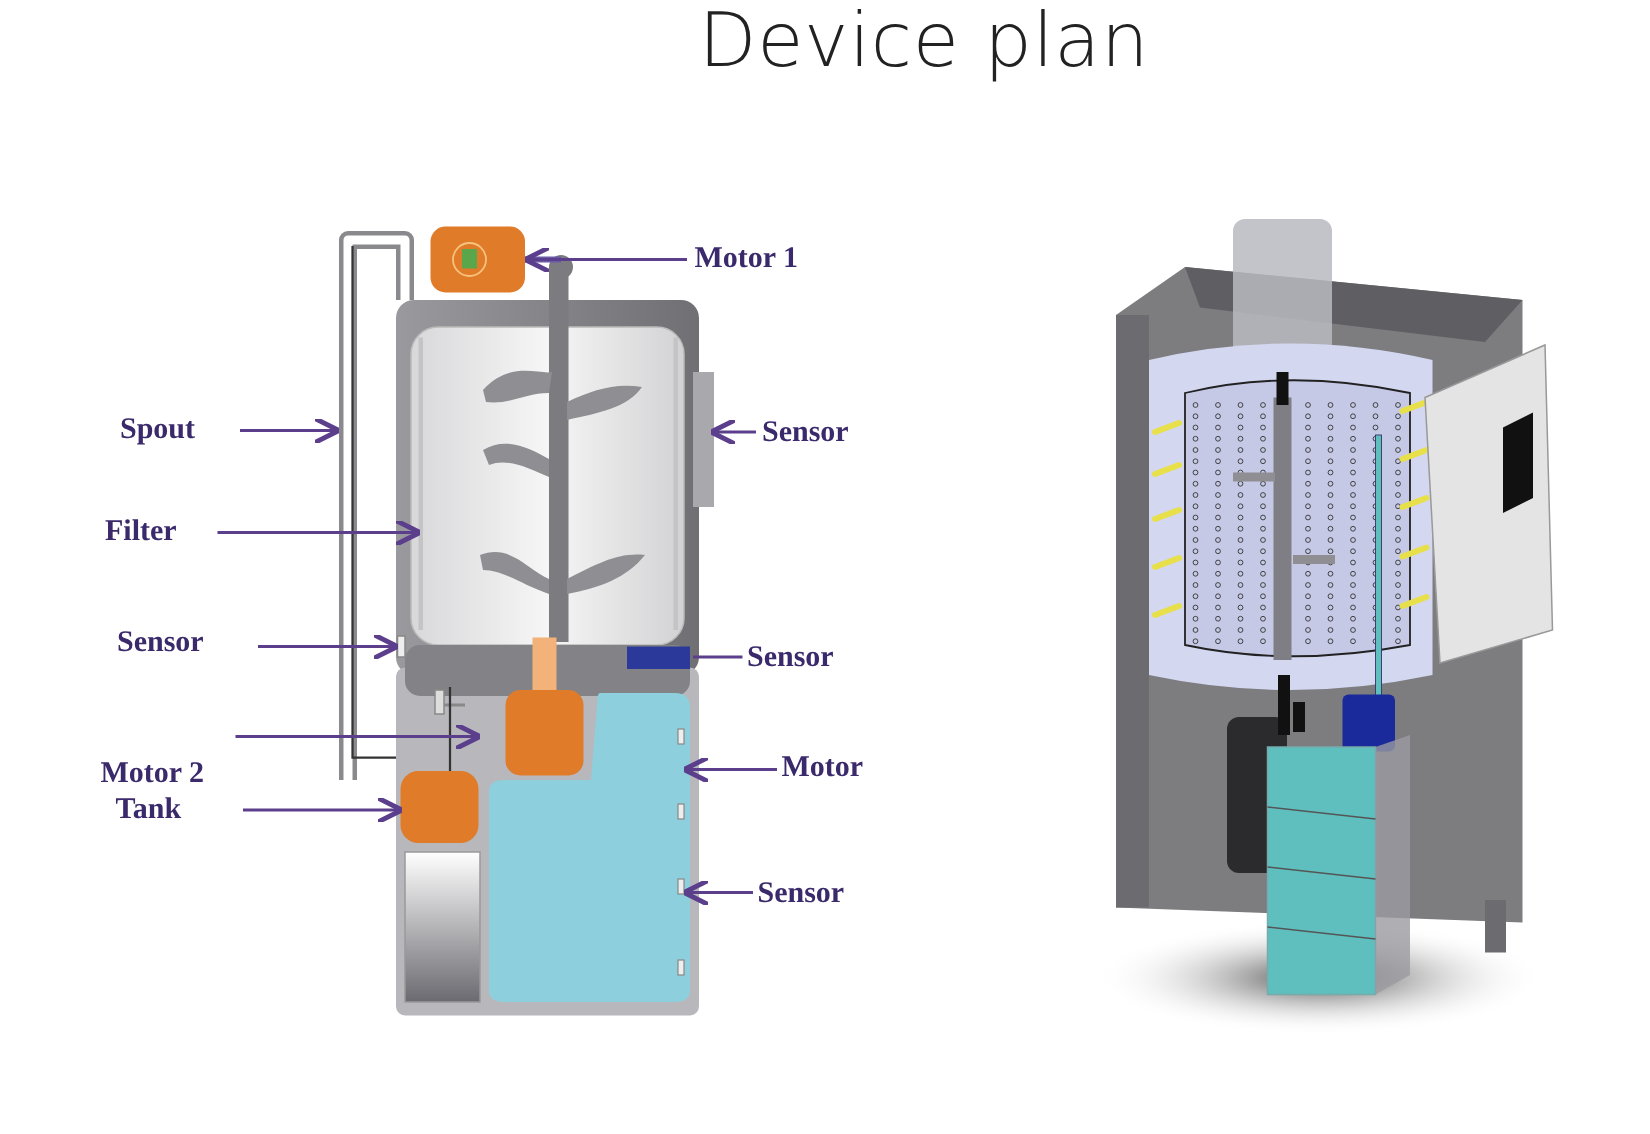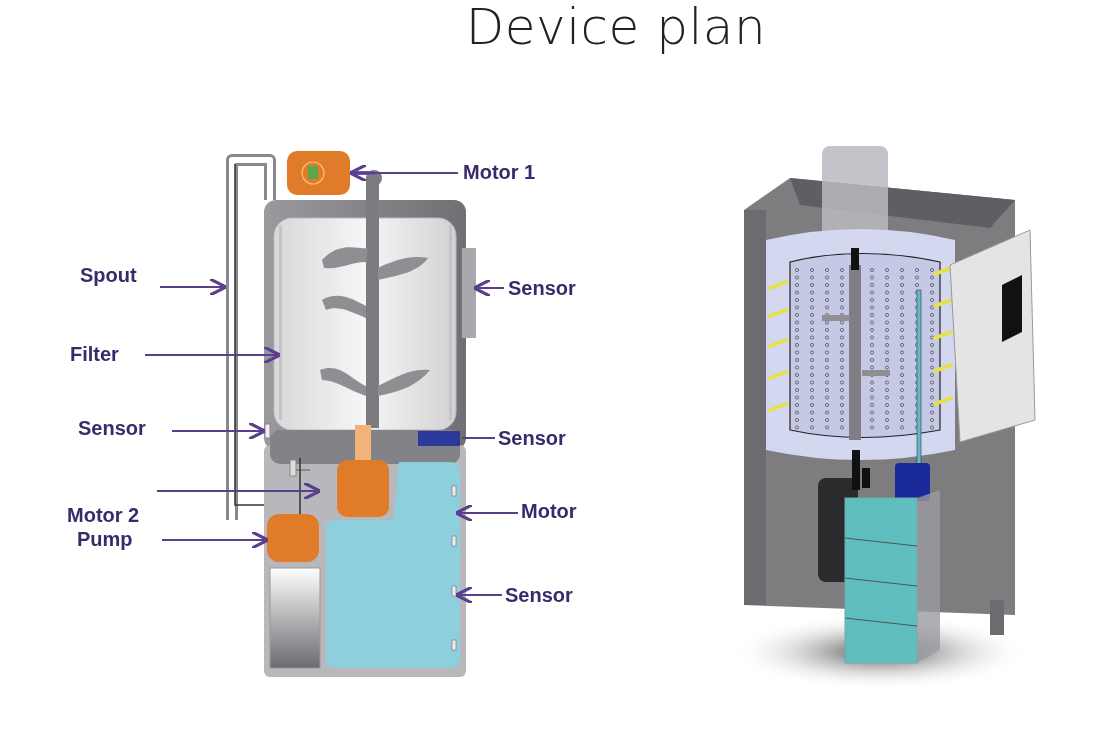--- a/index.html
+++ b/index.html
@@ -1,18 +1,18 @@
 <!DOCTYPE html>
 <html><head>
 <meta charset="utf-8">
 <style>
   html,body{margin:0;padding:0;background:#ffffff;}
   body{width:1100px;height:756px;position:relative;overflow:hidden;font-family:"Liberation Sans",sans-serif;}
   .title{position:absolute;left:0;width:1232px;top:-2px;text-align:center;font-family:"DejaVu Sans",sans-serif;font-weight:300;font-size:50px;color:#222;letter-spacing:0.5px;}
-  .lbl{position:absolute;font-family:Liberation Sans, sans-serif;font-weight:bold;font-size:20px;color:#3b2a6b;white-space:nowrap;}
+  .lbl{position:absolute;font-family:Liberation Serif, serif;font-weight:bold;font-size:20px;color:#3b2a6b;white-space:nowrap;}
   svg{position:absolute;left:0;top:0;}
 </style>
 </head>
 <body>
 
 <div class="title">Device plan</div>
 
 <svg width="1100" height="756">
   <defs>
     <linearGradient id="chamberGrad" x1="0" y1="0" x2="1" y2="0">
@@ -99,28 +99,28 @@
     <line x1="172" y1="431" x2="263" y2="431" marker-end="url(#arr)"></line>
     <line x1="495" y1="438" x2="462" y2="438"></line>
     <line x1="157" y1="491" x2="318" y2="491" marker-end="url(#arr)"></line>
     <line x1="518" y1="513" x2="458" y2="513" marker-end="url(#arr)"></line>
     <line x1="162" y1="540" x2="266" y2="540" marker-end="url(#arr)"></line>
     <line x1="502" y1="595" x2="458" y2="595" marker-end="url(#arr)"></line>
   </g>
 </svg>
 
 <div class="lbl" style="left:463px;top:161px">Motor 1</div>
-<div class="lbl" style="left:80px;top:264px">Spout</div>
+<div class="lbl" style="left:80px;top:275px">Spout</div>
 <div class="lbl" style="left:508px;top:277px">Sensor</div>
 <div class="lbl" style="left:70px;top:343px">Filter</div>
 <div class="lbl" style="left:78px;top:417px">Sensor</div>
 <div class="lbl" style="left:498px;top:427px">Sensor</div>
 <div class="lbl" style="left:67px;top:504px">Motor 2</div>
 <div class="lbl" style="left:521px;top:500px">Motor</div>
-<div class="lbl" style="left:77px;top:528px">Pump</div>
+<div class="lbl" style="left:77px;top:528px">Tank</div>
 <div class="lbl" style="left:505px;top:584px">Sensor</div>
 
 <svg width="1100" height="756">
   <defs>
     <radialGradient id="shadow" cx="0.5" cy="0.5" r="0.5">
       <stop offset="0" stop-color="#333" stop-opacity="0.9"></stop>
       <stop offset="1" stop-color="#fff" stop-opacity="0"></stop>
     </radialGradient>
   </defs>
 

